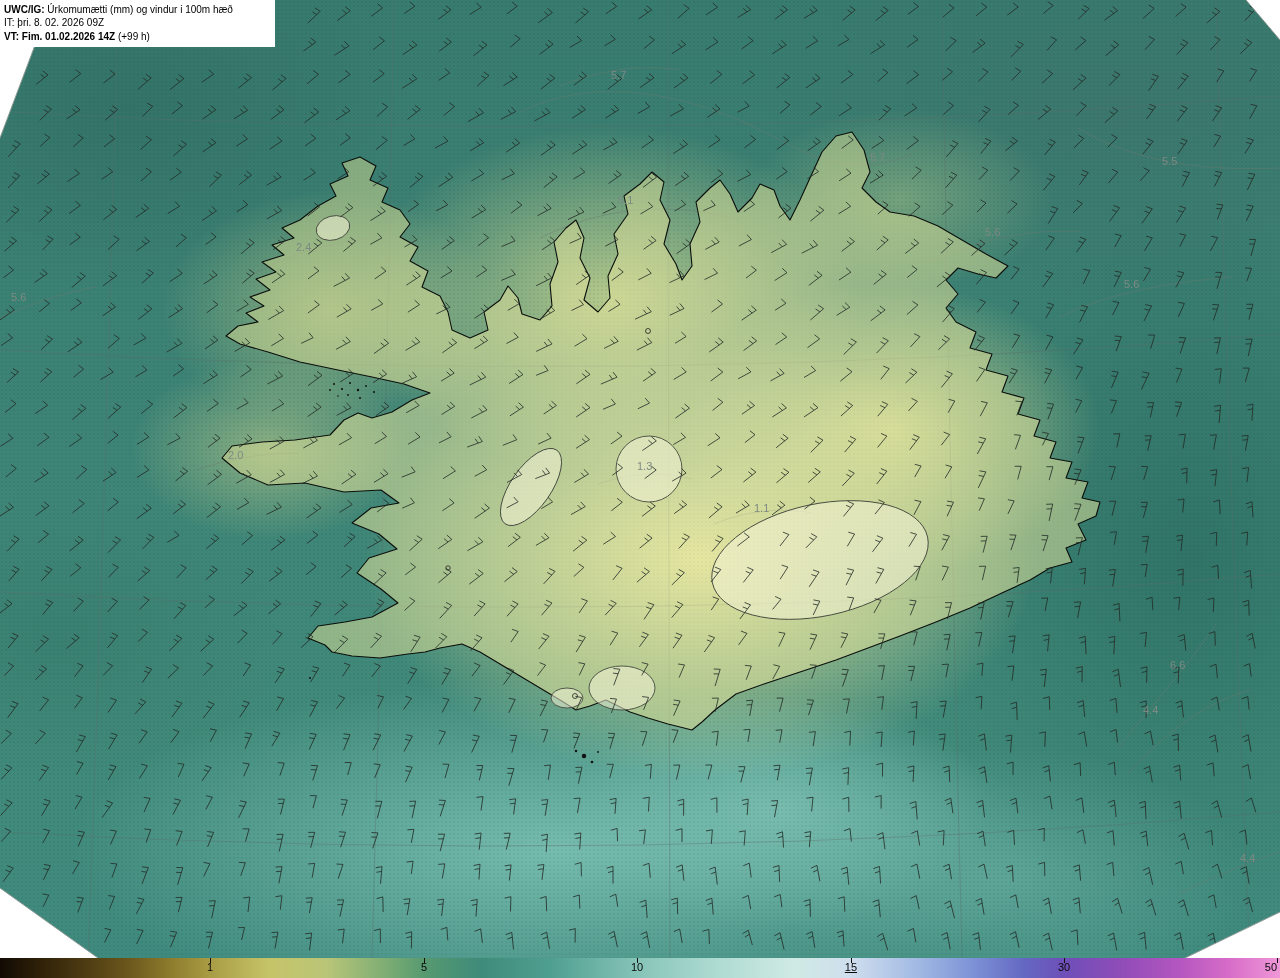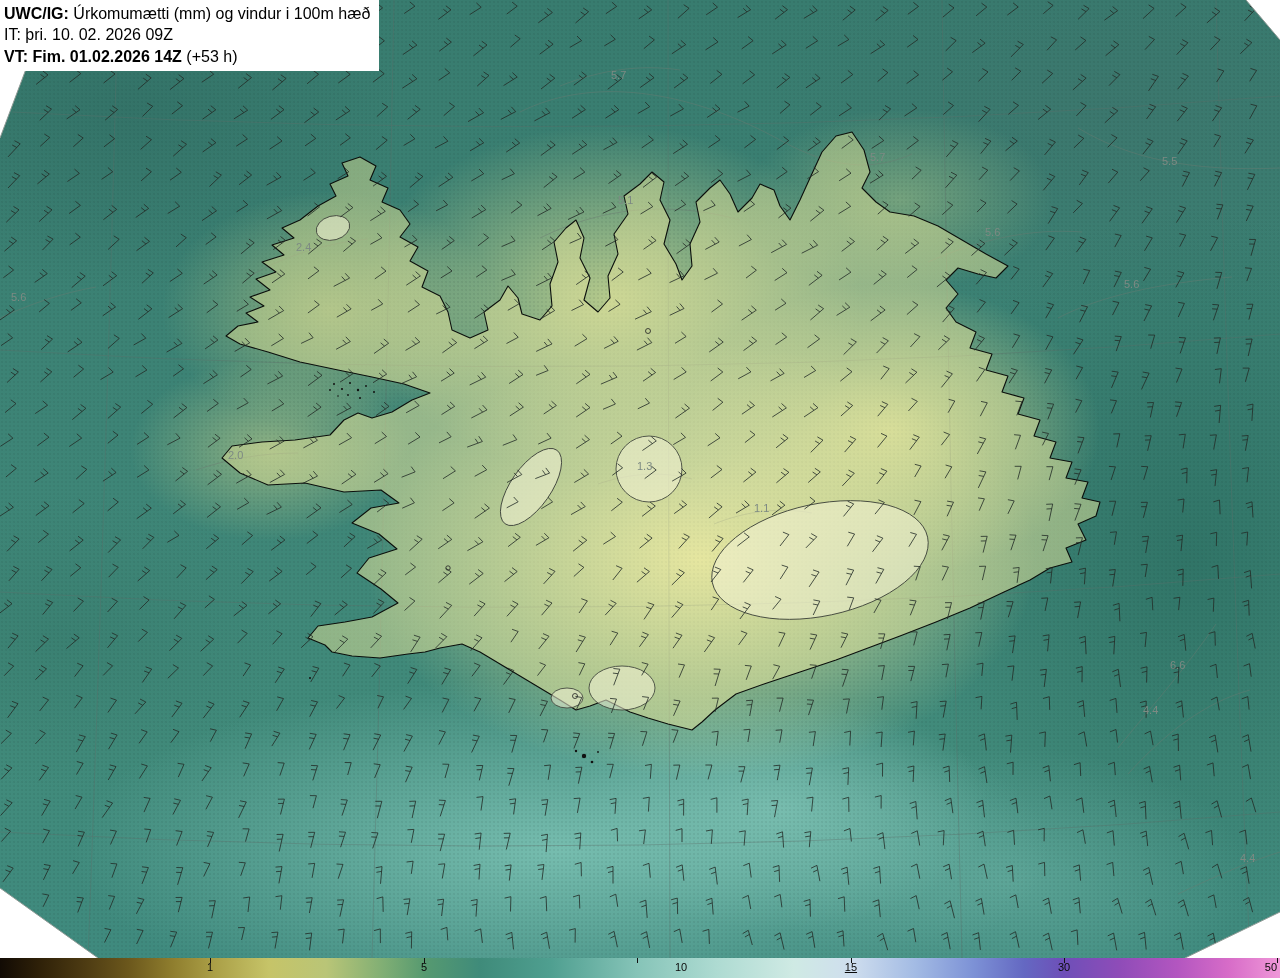--- a/index.html
+++ b/index.html
@@ -22,21 +22,21 @@
       radial-gradient(360px 240px at 130px 110px, rgba(46,104,95,0.50), rgba(46,104,95,0) 75%),
       radial-gradient(300px 200px at 60px 640px, rgba(52,118,104,0.45), rgba(52,118,104,0) 75%),
       linear-gradient(180deg,#387c6f 0%,#3d8476 45%,#418b7b 78%,#3f8a7e 100%);
   }
   .noise{position:absolute;inset:0;
     background-image:radial-gradient(rgba(16,38,30,0.07) 1px, rgba(0,0,0,0) 1px);
     background-size:4px 4px;}
   #overlay{position:absolute;left:0;top:0;display:block;}
   .clabel{font-size:11px;font-family:"Liberation Sans",sans-serif;}
   #titlebox{position:absolute;left:0;top:0;background:#ffffff;color:#000;
-            padding:3px 9px 4px 4px;font-size:16px;line-height:1.34;min-width:262px;}
+            padding:3px 9px 4px 4px;font-size:10px;line-height:1.34;min-width:262px;}
   #titlebox b{font-weight:bold;}
   #colorbar{position:absolute;left:0;top:958px;width:1280px;height:20px;background:#777;}
   #cb-gradient{position:absolute;inset:0;}
   #cb-ticks{position:absolute;inset:0;}
   .cb-tick{position:absolute;top:3px;font-size:11px;color:#0a0a0a;transform:translateX(-50%);}
   .cb-mark{position:absolute;top:0;width:1px;height:5px;background:#111;}
 </style>
 </head>
 <body>
 
@@ -146,34 +146,34 @@
         <line x1="0" y1="888" x2="98" y2="958" stroke="#8f9a95" stroke-width="1"></line>
         <polygon points="1280,912 1280,958 1185,958" fill="#ffffff"></polygon>
         <line x1="1185" y1="958" x2="1280" y2="912" stroke="#8f9a95" stroke-width="1"></line>
         <polygon points="1246,0 1280,0 1280,40" fill="#ffffff"></polygon>
         <line x1="1246" y1="0" x2="1280" y2="40" stroke="#8f9a95" stroke-width="1"></line>
       </g>
     </svg>
 
     <div id="titlebox">
       <div class="tl"><b>UWC/IG:</b> <span>Úrkomumætti (mm) og vindur i 100m hæð</span></div>
-      <div class="tl">IT: þri. 10. 02. 2026 09Z</div>
-      <div class="tl"><b>VT: Fim. 01.02.2026 14Z</b> <span>(+53 h)</span></div>
+      <div class="tl">IT: þri. 8. 02. 2026 09Z</div>
+      <div class="tl"><b>VT: Fim. 01.02.2026 14Z</b> <span>(+99 h)</span></div>
     </div>
   </div>
 
   <div id="colorbar">
     <div id="cb-gradient" style="background: linear-gradient(90deg, rgb(18, 11, 4) 0%, rgb(46, 32, 8) 3%, rgb(76, 58, 18) 6.5%, rgb(107, 87, 28) 10%, rgb(143, 126, 46) 13.5%, rgb(168, 156, 68) 16.4%, rgb(198, 196, 104) 21%, rgb(185, 197, 119) 25.5%, rgb(127, 174, 116) 30%, rgb(87, 154, 112) 33.1%, rgb(63, 139, 122) 37.5%, rgb(79, 159, 144) 43%, rgb(134, 196, 184) 49.8%, rgb(174, 219, 210) 56%, rgb(207, 234, 228) 62%, rgb(207, 222, 238) 66.5%, rgb(163, 187, 228) 71.5%, rgb(125, 146, 214) 76%, rgb(100, 104, 194) 80%, rgb(110, 79, 184) 83.1%, rgb(143, 76, 184) 87.5%, rgb(179, 86, 192) 92%, rgb(215, 108, 200) 96%, rgb(239, 151, 216) 100%);"></div>
     <div id="cb-ticks">
         <i class="cb-mark" style="left: 16.41%;"></i>
         <span class="cb-tick" style="left: 16.41%;">1</span>
         <i class="cb-mark" style="left: 33.13%;"></i>
         <span class="cb-tick" style="left: 33.13%;">5</span>
         <i class="cb-mark" style="left: 49.77%;"></i>
-        <span class="cb-tick" style="left: 49.77%; margin-left: 44px;">10</span>
+        <span class="cb-tick" style="left: 49.77%;">10</span>
         <i class="cb-mark" style="left: 66.48%;"></i>
         <span class="cb-tick" style="left: 66.48%; text-decoration: underline;">15</span>
         <i class="cb-mark" style="left: 83.13%;"></i>
         <span class="cb-tick" style="left: 83.13%; text-align: center;">30</span>
         <i class="cb-mark" style="left: 99.77%;"></i>
         <span class="cb-tick" style="left: 99.77%; transform: translateX(-100%);">50</span>
       </div>
   </div>
 </div>
 

